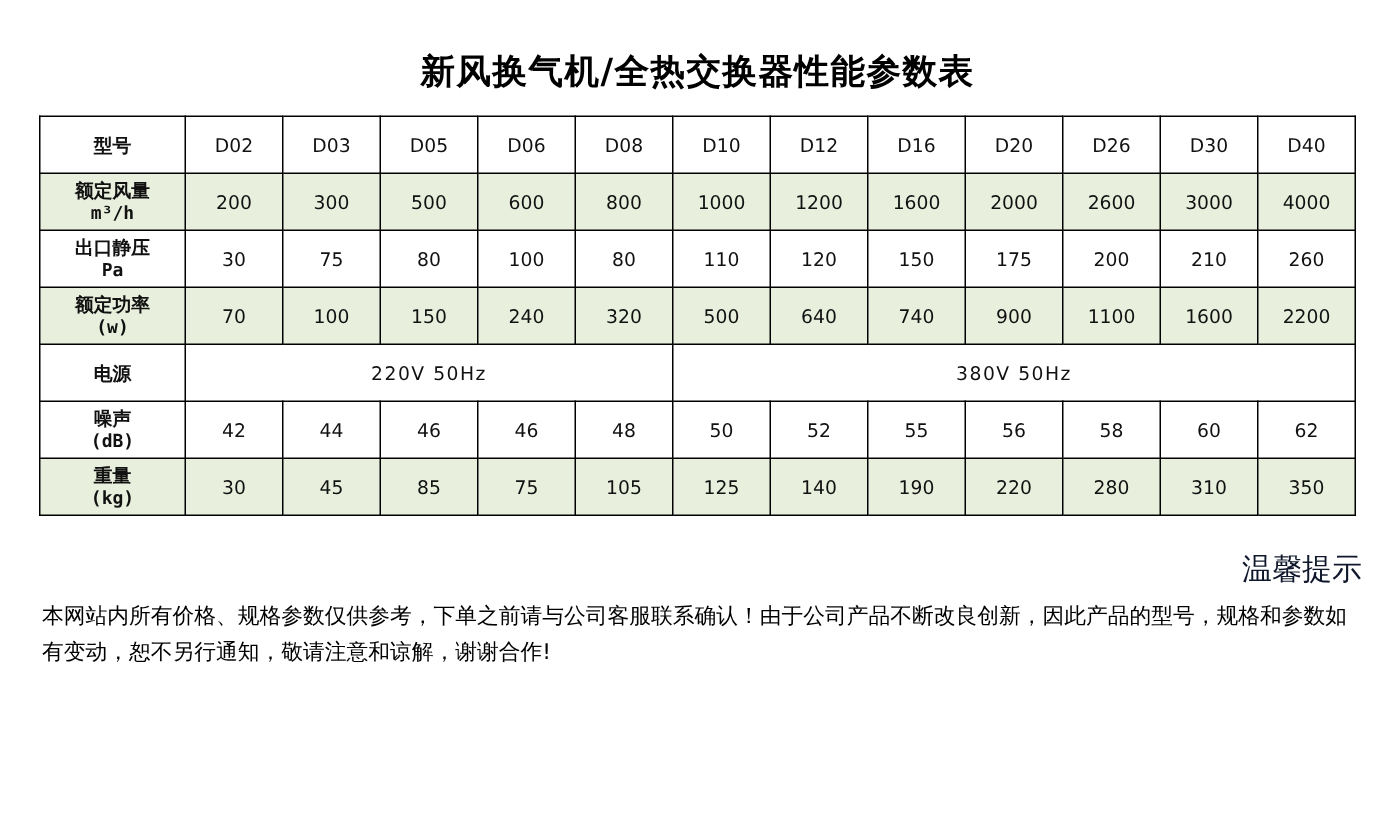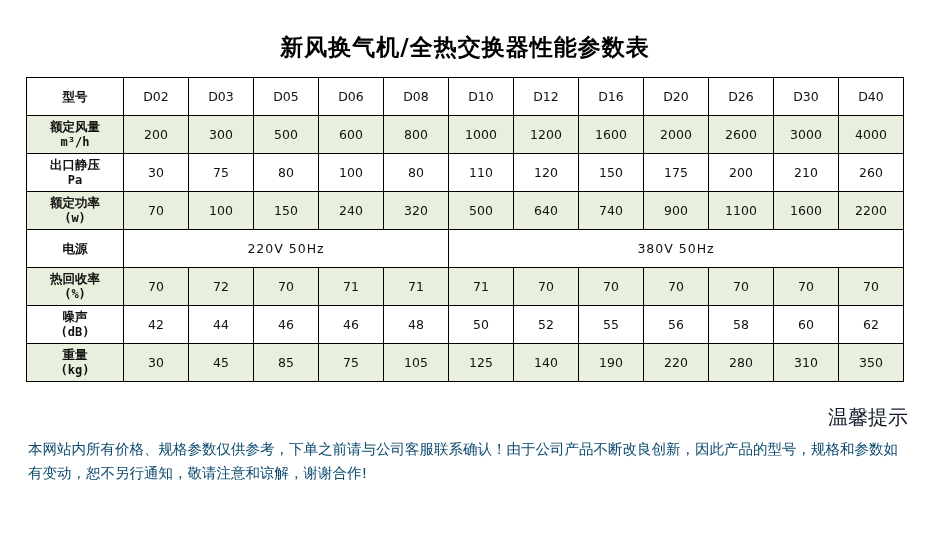--- a/index.html
+++ b/index.html
@@ -71,21 +71,21 @@
   }
   .notes-title {
     color: #0f172a;
     font-size: 20px;
     margin-bottom: 7px;
     text-align: right;
   }
   .notes-body {
     font-size: 14.5px;
     line-height: 1.65;
-    color: #0c4a6e;
+    color: #000000;
   }
 </style>
 </head>
 <body>
 
 <div class="page">
 
   <div class="title">新风换气机/全热交换器性能参数表</div>
 
   <table class="spec">
@@ -165,38 +165,20 @@
       </tr>
 
       <tr>
         <td class="rowhead">
           <span>电源</span>
         </td>
         <td class="power-cell" colspan="5">220V  50Hz</td>
         <td class="power-cell" colspan="7">380V  50Hz</td>
       </tr>
 
-      <tr>
-        <td class="rowhead shaded">
-          <span>热回收率</span>
-          <span class="sub mono">(%)</span>
-        </td>
-        <td class="shaded">70</td>
-        <td class="shaded">72</td>
-        <td class="shaded">70</td>
-        <td class="shaded">71</td>
-        <td class="shaded">71</td>
-        <td class="shaded">71</td>
-        <td class="shaded">70</td>
-        <td class="shaded">70</td>
-        <td class="shaded">70</td>
-        <td class="shaded">70</td>
-        <td class="shaded">70</td>
-        <td class="shaded">70</td>
-      </tr>
 
       <tr>
         <td class="rowhead">
           <span>噪声</span>
           <span class="sub mono">(dB)</span>
         </td>
         <td>42</td>
         <td>44</td>
         <td>46</td>
         <td>46</td>

